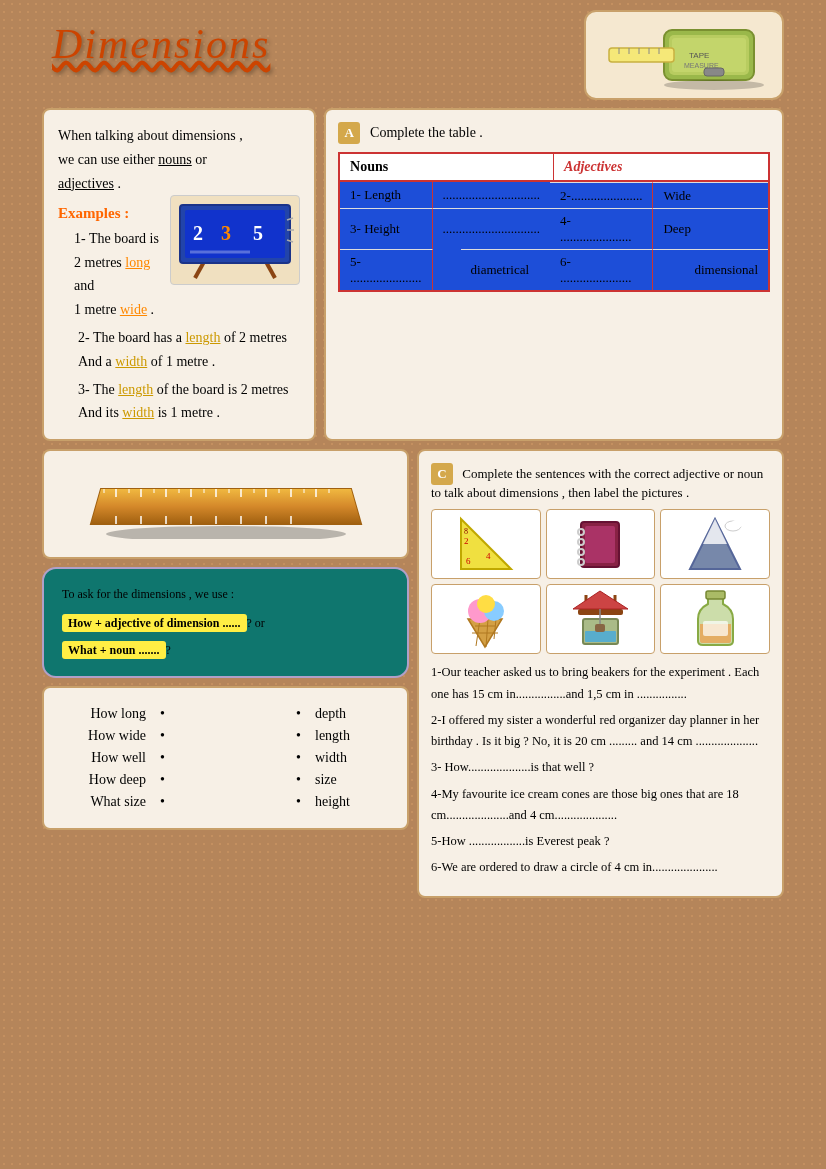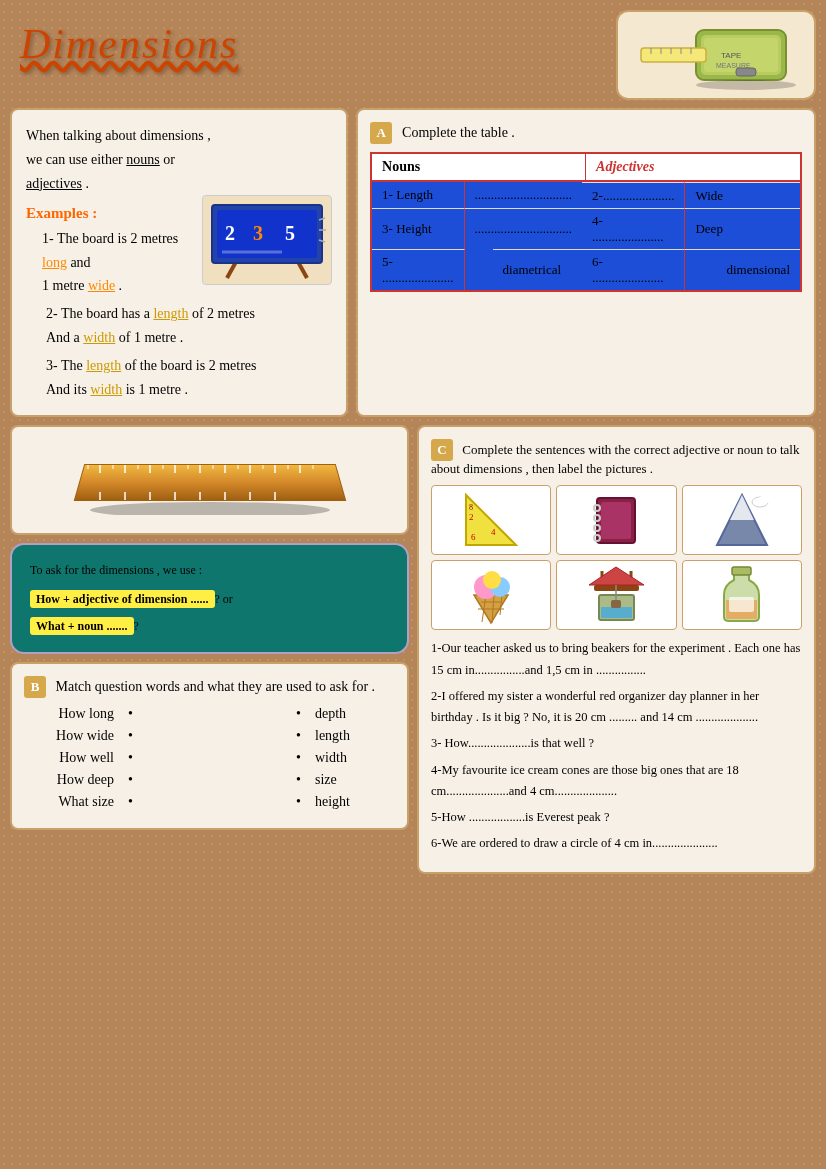--- a/index.html
+++ b/index.html
@@ -7,21 +7,21 @@
       background-color: #b5855a;
       background-image: radial-gradient(circle, #c49060 1px, transparent 1px);
       background-size: 8px 8px;
       font-family: 'Comic Sans MS', 'Chalkboard SE', cursive;
       width: 826px;
       min-height: 1169px;
       padding: 10px;
     }
 
     .page {
-      width: 806px;
+      width: 742px;
       margin: 0 auto;
     }
 
     
     .header {
       display: flex;
       align-items: flex-start;
       margin-bottom: 8px;
       gap: 10px;
     }
@@ -430,24 +430,20 @@
         <div>To ask for the dimensions , we use :</div>
         <div style="margin-top:6px;">
           <span class="highlight-box-yellow">How + adjective of dimension ......</span>? or
         </div>
         <div style="margin-top:4px;">
           <span class="highlight-box-yellow">What + noun .......</span>?
         </div>
       </div>
 
       <div class="section-b-card">
-        <div style="margin-bottom:8px;">
-          <span class="section-label">B</span>
-          <span>Match question words and what they are used to ask for .</span>
-        </div>
         <div id="matching-rows">
 
         <div class="matching-row">
     <span class="matching-left">How long</span>
     <span style="margin: 0 6px;">•</span>
     <span style="flex:1;"></span>
     <span style="margin: 0 6px;">•</span>
     <span class="matching-right">depth</span>
   </div>
             <div class="matching-row">

